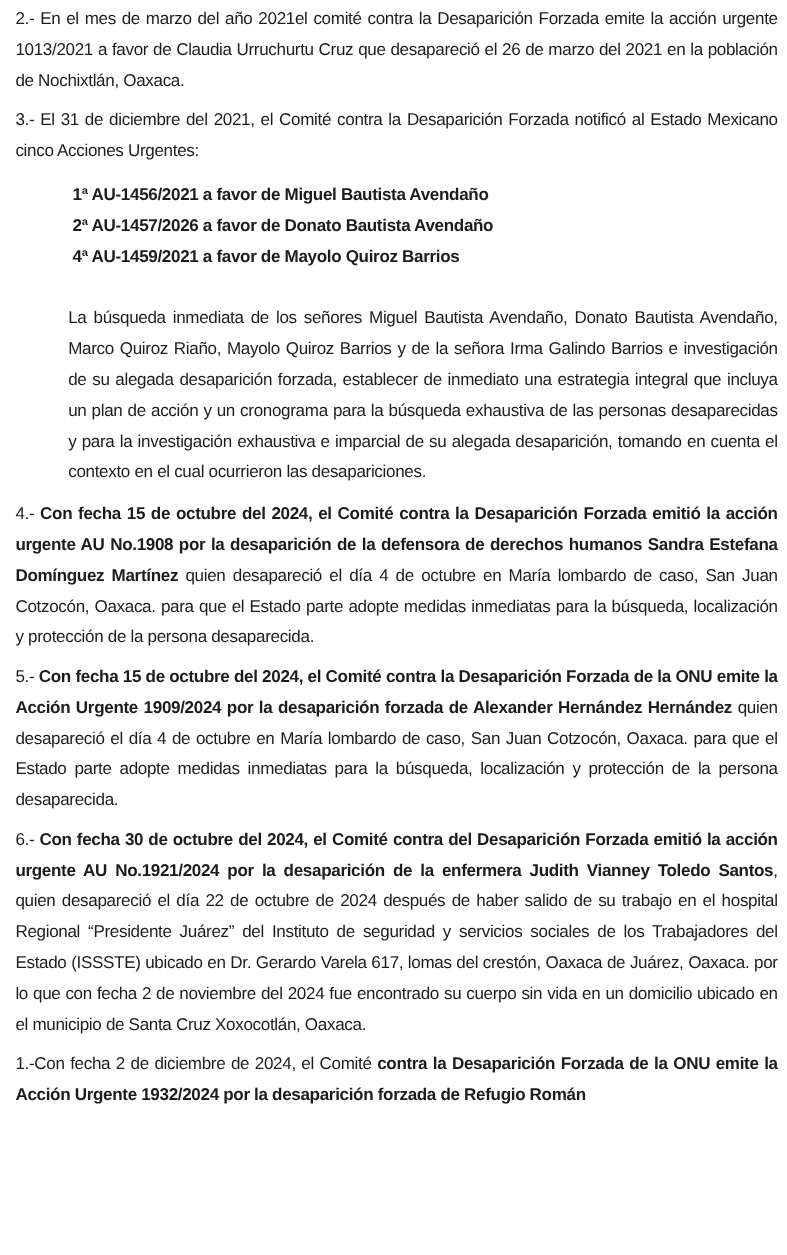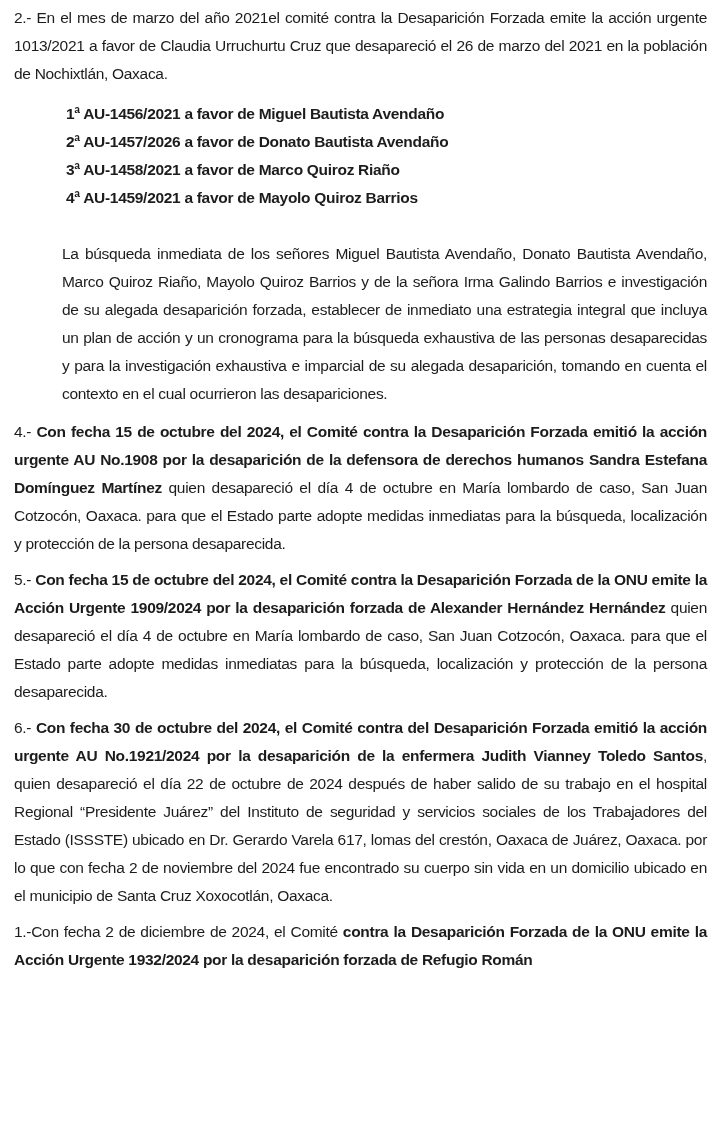--- a/index.html
+++ b/index.html
@@ -45,25 +45,25 @@
     padding-left: 48px;
   }
 </style>
 </head>
 <body>
 
 <div class="page">
 
   <p class="para"><span>2.- En el mes de marzo del año 2021el comité contra la Desaparición Forzada emite la acción urgente 1013/2021 a favor de Claudia Urruchurtu Cruz que desapareció el 26 de marzo del 2021 en la población de Nochixtlán, Oaxaca.</span></p>
 
+  <p class="para"><span>3.- El 31 de diciembre del 2021, el Comité contra la Desaparición Forzada notificó al Estado Mexicano cinco Acciones Urgentes:</span></p>
 
   <div class="ua-list">
     <p class="ua-item"><span class="b">1ª AU-1456/2021 a favor de Miguel Bautista Avendaño</span></p>
     <p class="ua-item"><span class="b">2ª AU-1457/2026 a favor de Donato Bautista Avendaño</span></p>
-    <p class="ua-item"><span class="b">3ª AU-1458/2021 a favor de Marco Quiroz Riaño</span></p>
     <p class="ua-item"><span class="b">4ª AU-1459/2021 a favor de Mayolo Quiroz Barrios</span></p>
   </div>
 
   <p class="para quote"><span>La búsqueda inmediata de los señores Miguel Bautista Avendaño, Donato Bautista Avendaño, Marco Quiroz Riaño, Mayolo Quiroz Barrios y de la señora Irma Galindo Barrios e investigación de su alegada desaparición forzada, establecer de inmediato una estrategia integral que incluya un plan de acción y un cronograma para la búsqueda exhaustiva de las personas desaparecidas y para la investigación exhaustiva e imparcial de su alegada desaparición, tomando en cuenta el contexto en el cual ocurrieron las desapariciones.</span></p>
 
   <p class="para"><span>4.- </span><span class="b">Con fecha 15 de octubre del 2024, el Comité contra la Desaparición Forzada emitió la acción urgente AU No.1908 por la desaparición de la defensora de derechos humanos Sandra Estefana Domínguez Martínez</span><span> quien desapareció el día 4 de octubre en María lombardo de caso, San Juan Cotzocón, Oaxaca. para que el Estado parte adopte medidas inmediatas para la búsqueda, localización y protección de la persona desaparecida.</span></p>
 
   <p class="para"><span>5.- </span><span class="b">Con fecha 15 de octubre del 2024, el Comité contra la Desaparición Forzada de la ONU emite la Acción Urgente 1909/2024 por la desaparición forzada de Alexander Hernández Hernández</span><span> quien desapareció el día 4 de octubre en María lombardo de caso, San Juan Cotzocón, Oaxaca. para que el Estado parte adopte medidas inmediatas para la búsqueda, localización y protección de la persona desaparecida.</span></p>
 
   <p class="para"><span>6.- </span><span class="b">Con fecha 30 de octubre del 2024, el Comité contra del Desaparición Forzada emitió la acción urgente AU No.1921/2024 por la desaparición de la enfermera Judith Vianney Toledo Santos</span><span>, quien desapareció el día 22 de octubre de 2024 después de haber salido de su trabajo en el hospital Regional “Presidente Juárez” del Instituto de seguridad y servicios sociales de los Trabajadores del Estado (ISSSTE) ubicado en Dr. Gerardo Varela 617, lomas del crestón, Oaxaca de Juárez, Oaxaca. por lo que con fecha 2 de noviembre del 2024 fue encontrado su cuerpo sin vida en un domicilio ubicado en el municipio de Santa Cruz Xoxocotlán, Oaxaca.</span></p>

